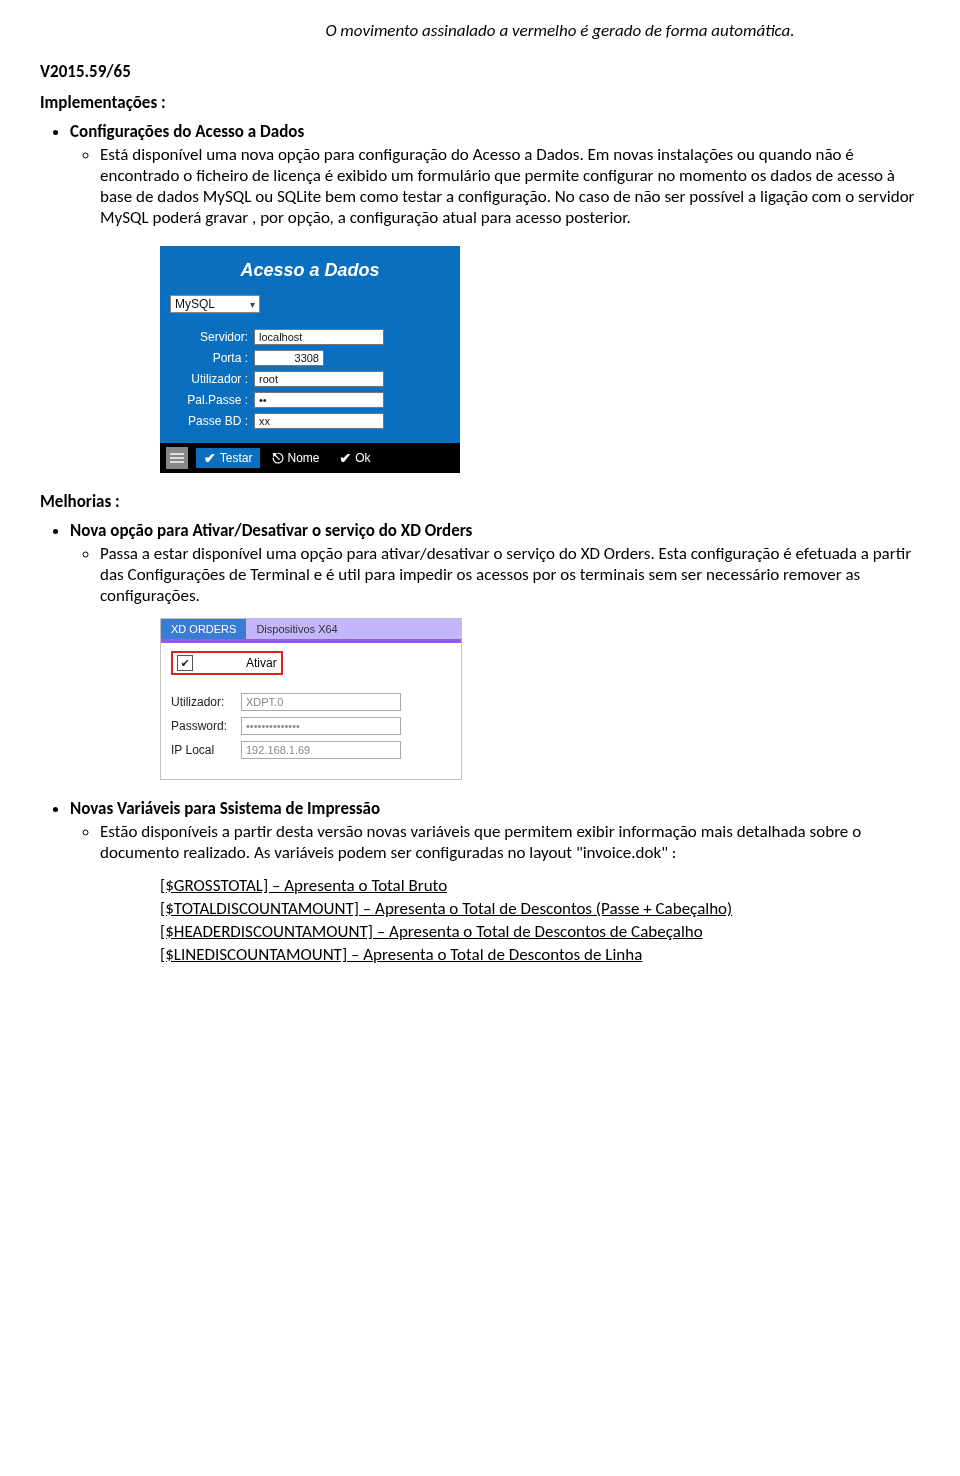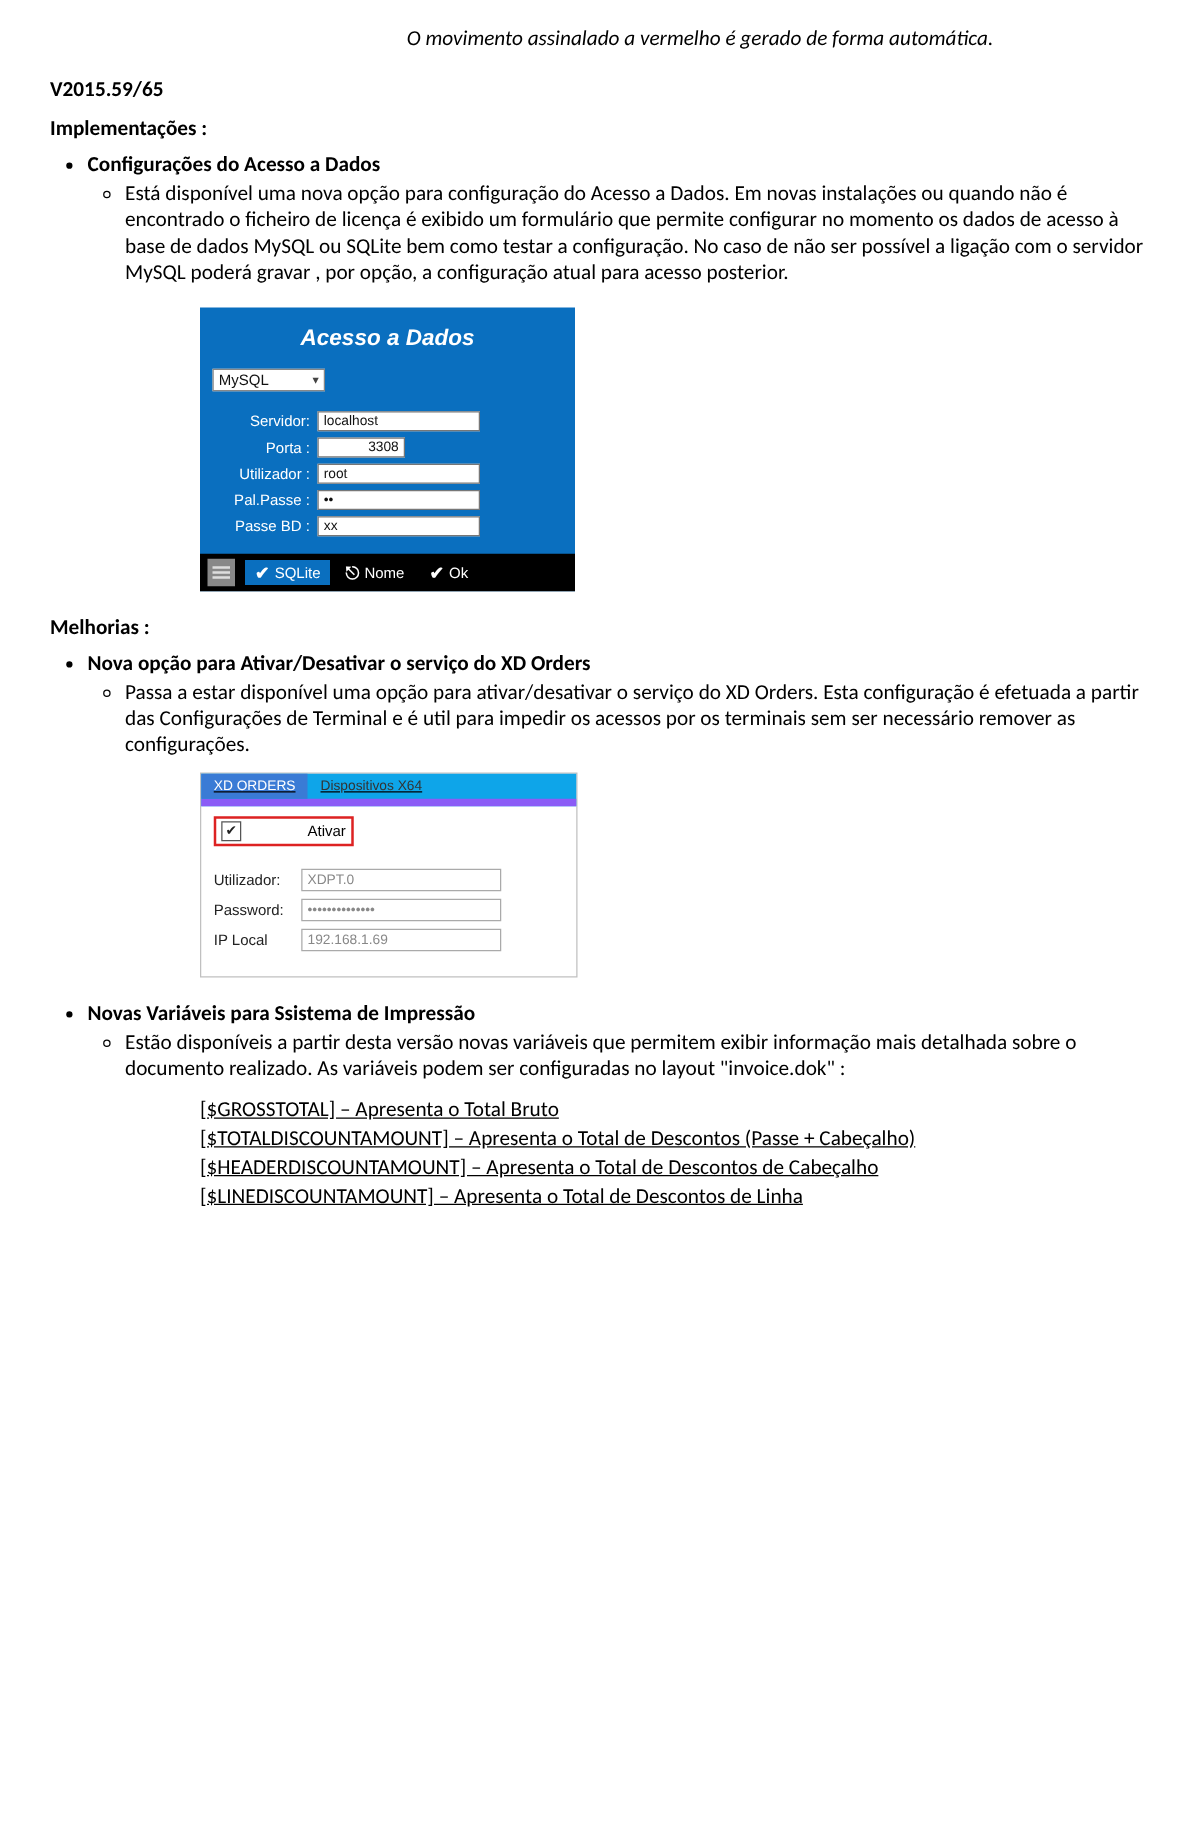--- a/index.html
+++ b/index.html
@@ -111,23 +111,22 @@
   .xd-wrap { margin: 12px 0 18px 120px; }
   .xd {
     width: 300px;
     border: 1px solid #c0c0c0;
     font-family: "Segoe UI", Arial, sans-serif;
     font-size: 12px;
     background: #fff;
   }
   .xd .tabs {
     display: flex;
-    background: #0ea5e9;
-    border-bottom: 6px solid #8b5cf6;
-    text-decoration: underline;
+    background: #c4b5fd;
+    border-bottom: 4px solid #8b5cf6;
   }
   .xd .tab {
     padding: 4px 10px;
     font-size: 11px;
     color: #333;
   }
   .xd .tab.active {
     background: #3a7bd5;
     color: #fff;
   }
@@ -204,21 +203,21 @@
       <div class="fld">xx</div>
     </div>
     <div class="btnbar">
       <div class="grip">
           <span></span>
           <span></span>
           <span></span>
         </div>
       <div class="btn active">
         <span class="icon">✔</span>
-        <span>SQLite</span>
+        <span>Testar</span>
       </div>
       <div class="btn">
         <span class="icon">⎋</span>
         <span>Nome</span>
       </div>
       <div class="btn">
         <span class="icon">✔</span>
         <span>Ok</span>
       </div>
     </div>

